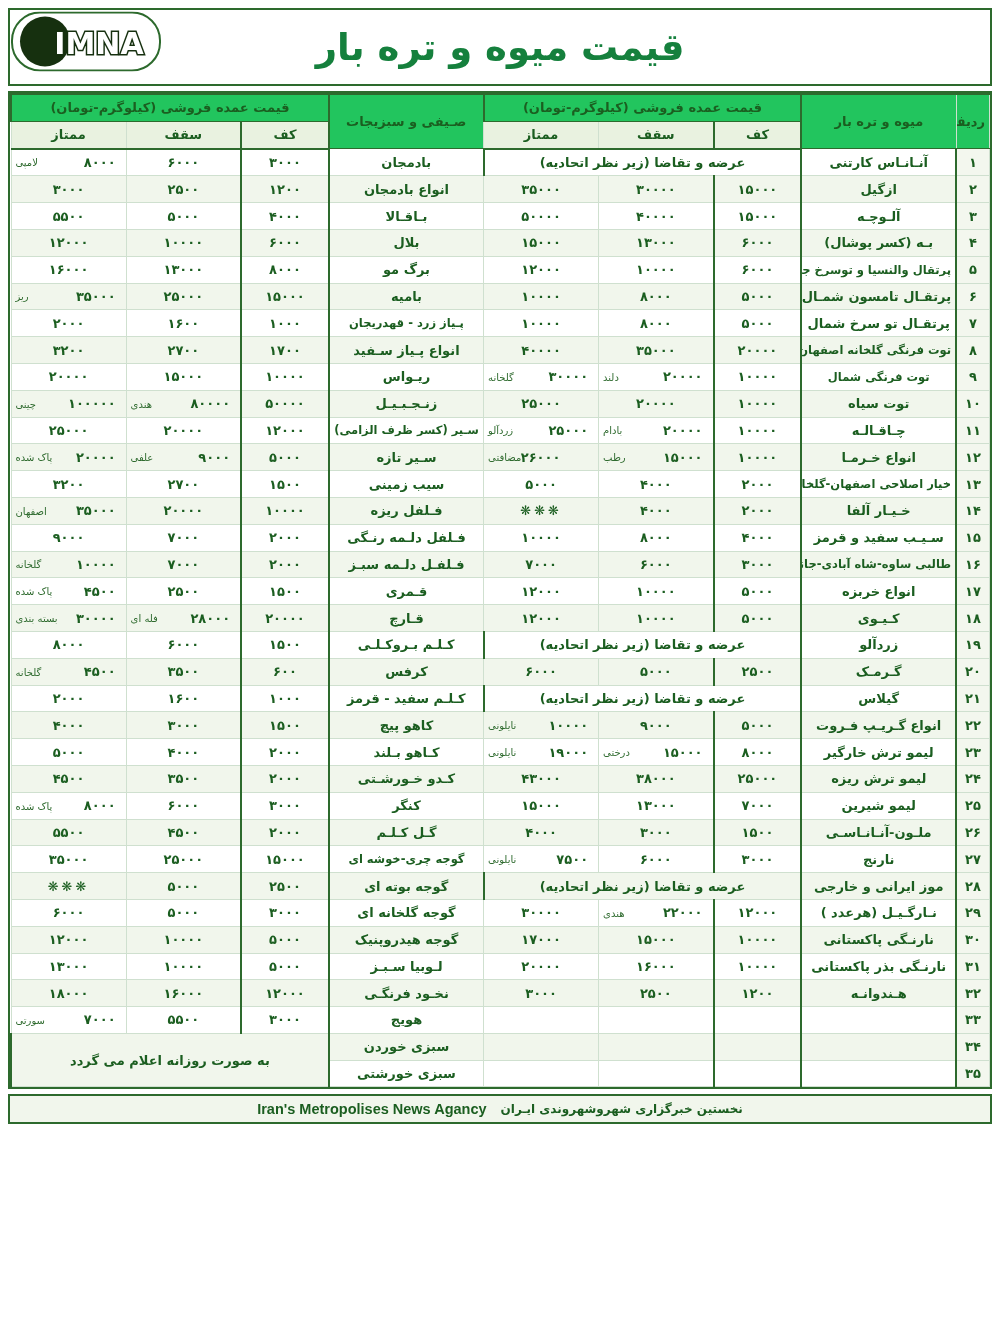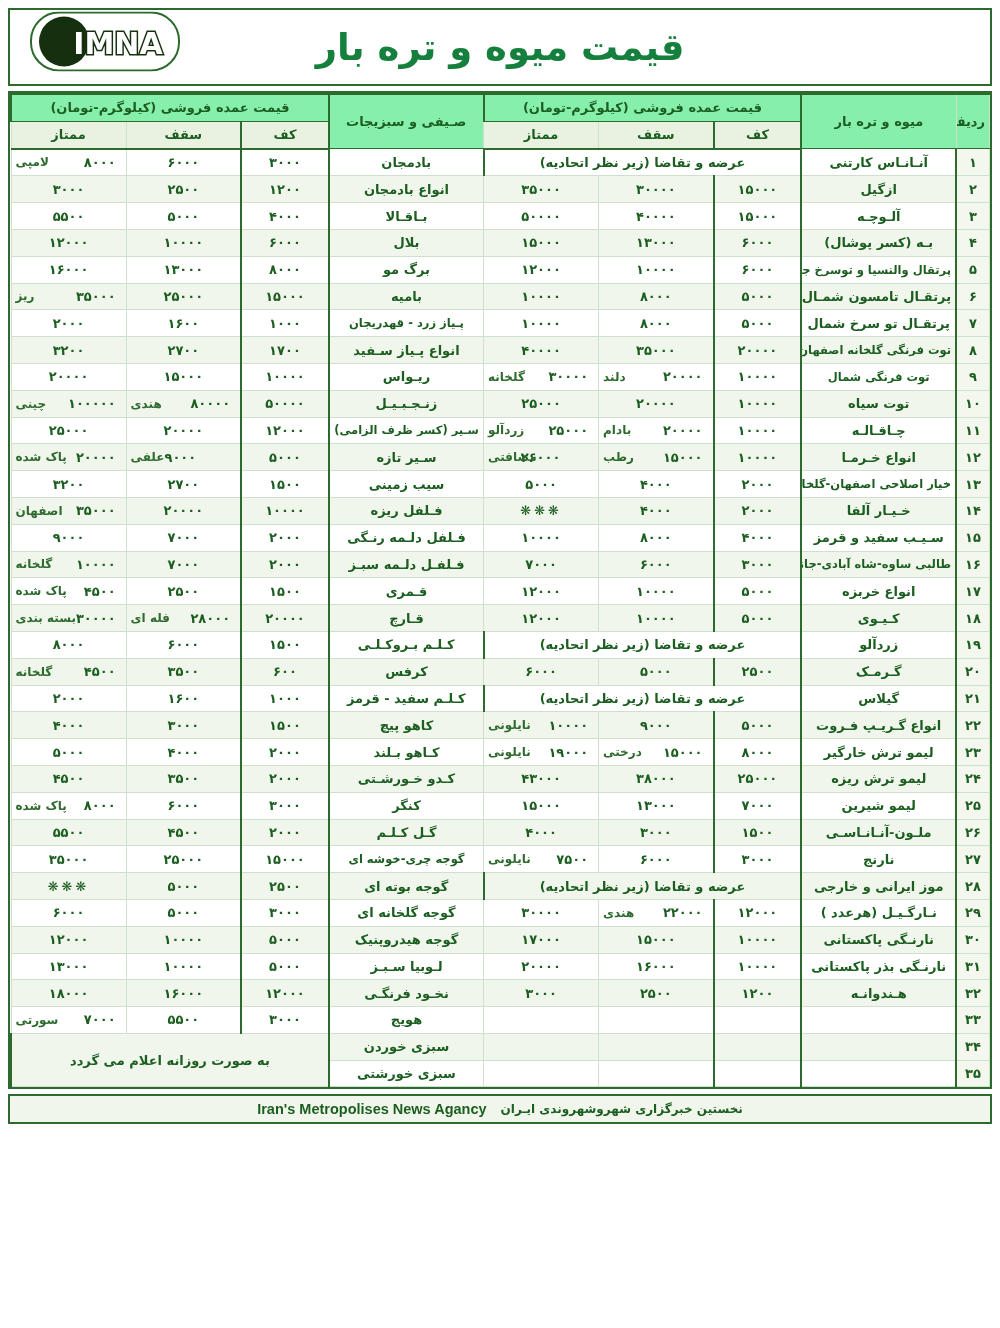--- a/index.html
+++ b/index.html
@@ -31,21 +31,21 @@
     font-size:37px;
     font-weight:bold;
     color:#15803d;
     letter-spacing:0px;
     line-height:1;
     white-space:nowrap;
     direction:rtl;
   }
   .logo{
     position:absolute;
-    left:20px;top:50%;
+    left:1px;top:50%;
     transform:translateY(-50%);
     width:150px;height:71px;
   }
   
   .frame{
     border:2px solid #2d6a2d;
     box-sizing:border-box;
     background:#ffffff;
   }
   table.grid{
@@ -62,21 +62,21 @@
     font-weight:bold;
     text-align:center;
     vertical-align:middle;
     color:#1b5e20;
     overflow:hidden;
     white-space:nowrap;
   }
   
   .sepL{border-left:2px solid #2d6a2d !important;}
   .hdrtop th{
-    background:#86efac;
+    background:#22c55e;
     border-top:2px solid #2d6a2d !important;
     border-bottom:1px solid #2d6a2d !important;
     font-size:12px;
     height:24px;
   }
   .hdrsub th{
     background:#e9f2e0;
     border-bottom:2px solid #2d6a2d !important;
     font-size:12.5px;
     height:26px;
@@ -106,22 +106,22 @@
     font-size:14.5px;
     letter-spacing:0px;
     border-left:2px solid #2d6a2d !important;
   }
   td.name.sm{font-size:11.5px;}
   td.price{
     font-size:15px;
     position:relative;
   }
   td.price .note{
-    font-size:12px;
-    font-weight:bold;
+    font-size:10px;
+    font-weight:normal;
     color:#2f6b2f;
     position:absolute;
   }
   td.price.noteL .note{left:4px;top:50%;transform:translateY(-50%);}
   td.merged{
     font-size:14px;
     letter-spacing:0px;
     margin-top:48px;
   }
   td.stars{font-size:13px;letter-spacing:3px;}
@@ -316,21 +316,21 @@
             <td class="price ">۲۵۰۰۰</td>
           </tr>
           <tr class="alt">
             <td class="idx">۱۲</td>
             <td class="name">انواع خـرمـا</td>
             <td class="price sepL">۱۰۰۰۰</td>
             <td class="price noteL" style="text-align: right; padding-right: 10px;"><span class="note">رطب</span><span>۱۵۰۰۰</span></td>
             <td class="price noteL" style="text-align: center; padding-right: 5px;"><span class="note">مضافتی</span><span>۲۶۰۰۰</span></td>
             <td class="name">سـیر تازه</td>
             <td class="price sepL">۵۰۰۰</td>
-            <td class="price noteL" style="padding-right: 10px;"><span class="note">علفی</span><span>۹۰۰۰</span></td>
+            <td class="price noteL" style="text-align: right; padding-right: 10px;"><span class="note">علفی</span><span>۹۰۰۰</span></td>
             <td class="price noteL" style="text-align: right; padding-right: 10px;"><span class="note">پاک شده</span><span>۲۰۰۰۰</span></td>
           </tr>
           <tr class="plain">
             <td class="idx">۱۳</td>
             <td class="name sm">خیار اصلاحی اصفهان-گلخانه</td>
             <td class="price sepL">۲۰۰۰</td>
             <td class="price ">۴۰۰۰</td>
             <td class="price ">۵۰۰۰</td>
             <td class="name">سیب زمینی</td>
             <td class="price sepL">۱۵۰۰</td>

